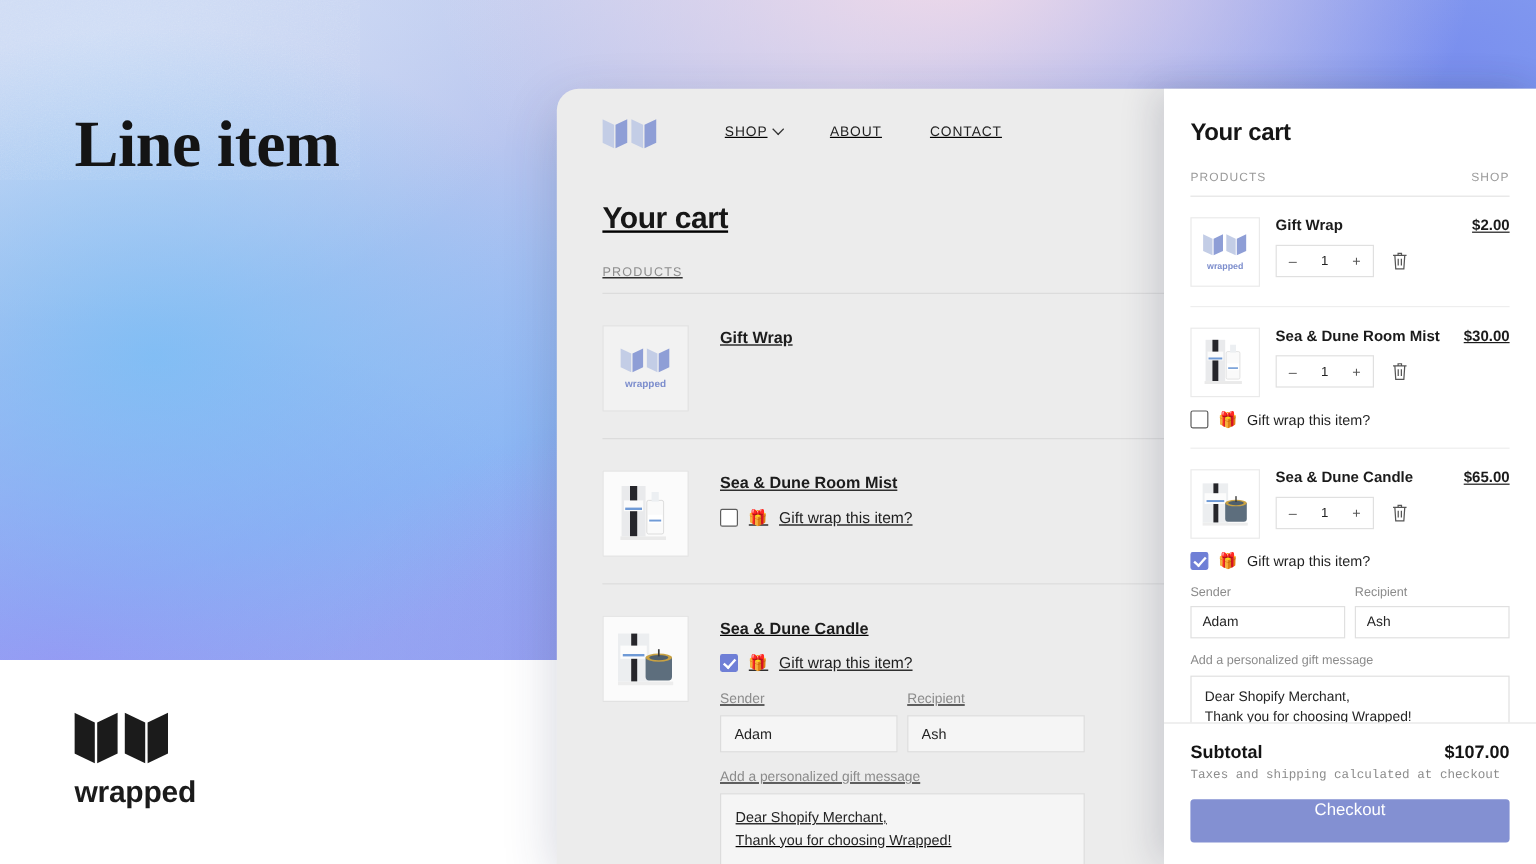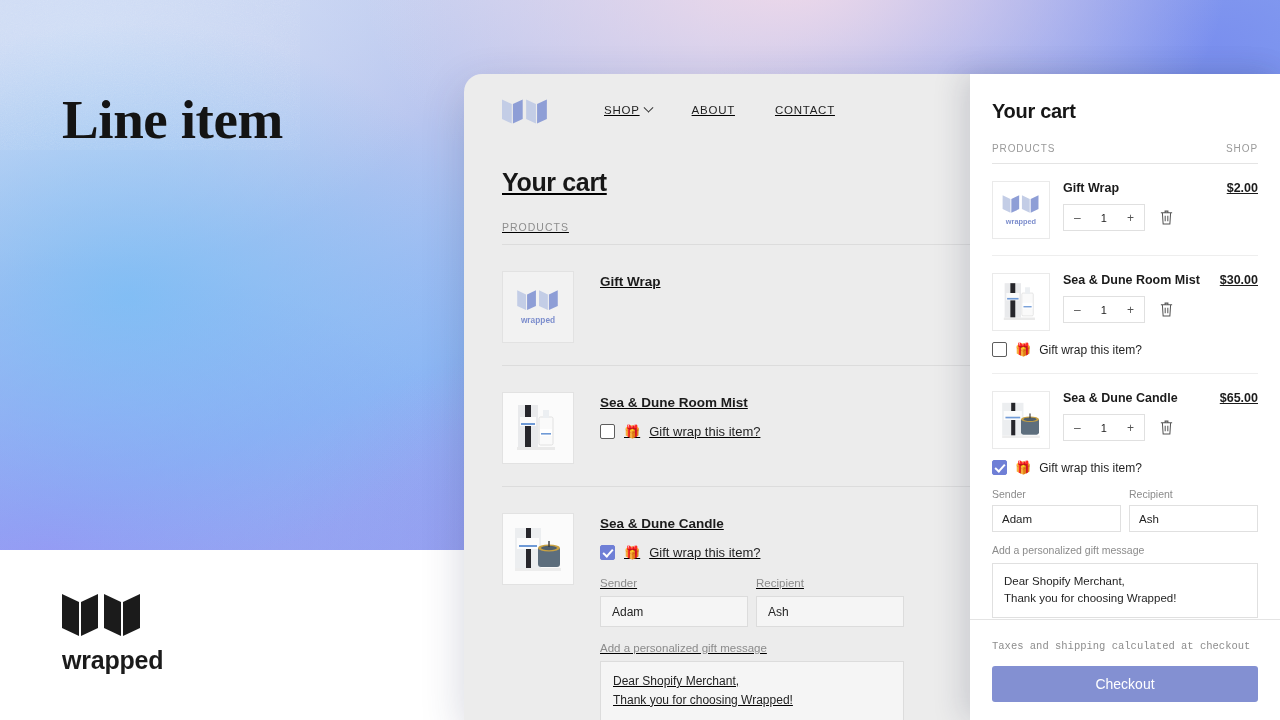--- a/index.html
+++ b/index.html
@@ -154,21 +154,21 @@
   .d-msgbox { border: 1px solid #e0e0e0; background: #fff; padding: 9px 11px; font-size: 11.5px; line-height: 1.5; color: #242424; min-height: 52px; }
 
   .drawer-foot { border-top: 1px solid #e4e4e4; padding: 16px 22px 18px 22px; }
   .sub-row { display: flex; justify-content: space-between; align-items: baseline; }
   .sub-label { font-size: 15px; font-weight: 700; color: #141414; }
   .sub-val { font-size: 15px; font-weight: 700; color: #141414; }
   .sub-note { font-size: 10.5px; color: #8d8d8d; margin-top: 4px; font-family: Liberation Mono, monospace; }
   .checkout-btn {
     margin-top: 14px; height: 36px; width: 100%; border: none; border-radius: 3px;
     background: #8390d2; color: #fff; font-size: 14px; font-family: "Liberation Sans", sans-serif;
-    display: flex; align-items: center; justify-content: center; cursor: pointer;
+    display: flex; align-items: flex-start; justify-content: center; cursor: pointer;
   }
 </style>
 </head>
 <body>
 
 <div id="stage">
 
   <svg id="grain" xmlns="http://www.w3.org/2000/svg">
     <filter id="n">
         <feTurbulence type="fractalNoise" baseFrequency="0.9" numOctaves="3" stitchTiles="stitch"></feTurbulence>
@@ -467,20 +467,24 @@
         <div class="fieldlabel">Add a personalized gift message</div>
         <div class="d-msgbox">
           <div>Dear Shopify Merchant,</div>
           <div>Thank you for choosing Wrapped!</div>
         </div>
 
       </div>
     </div>
 
     <div class="drawer-foot">
+      <div class="sub-row">
+        <span class="sub-label">Subtotal</span>
+        <span class="sub-val">$107.00</span>
+      </div>
       <div class="sub-note">Taxes and shipping calculated at checkout</div>
       <button class="checkout-btn">
         <span>Checkout</span>
       </button>
     </div>
   </div>
 
 </div>
 
 </body></html>

